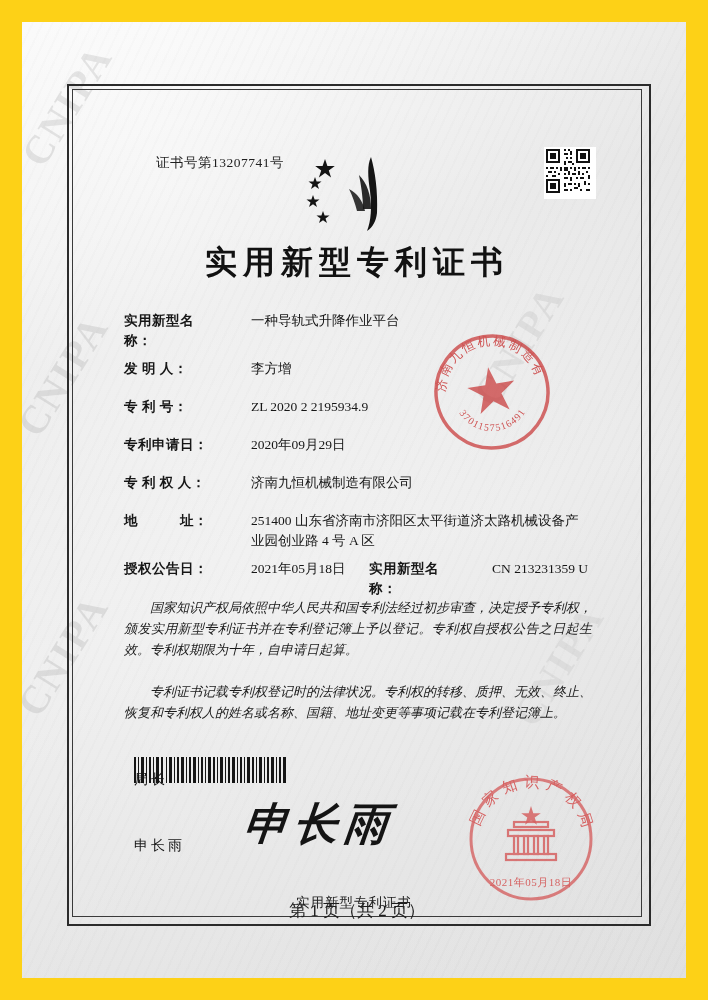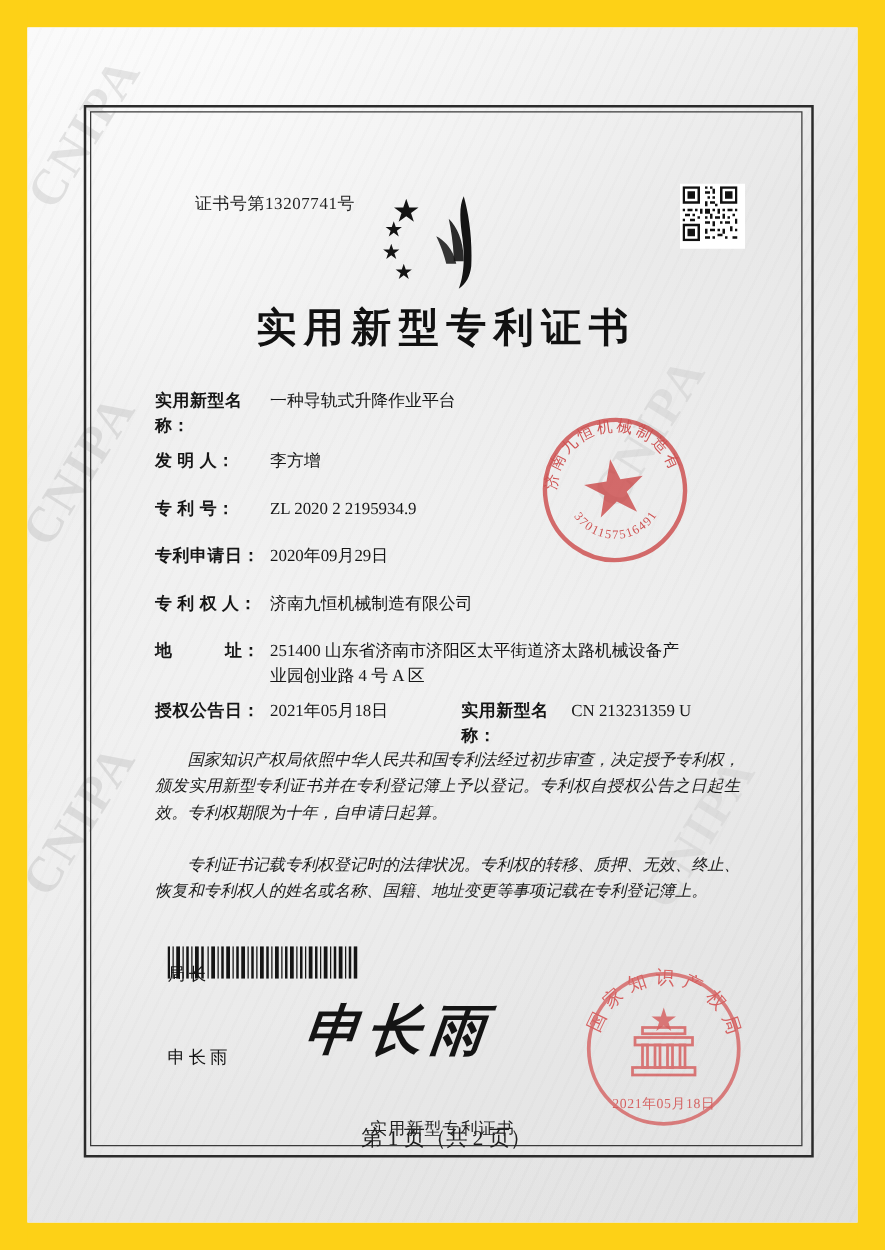--- a/index.html
+++ b/index.html
@@ -177,20 +177,21 @@
     display: inline-block;
     width: 92px;
     letter-spacing: 0.5px;
     vertical-align: top;
     font-weight: bold;
   }
   .val {
     display: inline-block;
     vertical-align: top;
     max-width: 360px;
+    margin-left: 35px;
   }
   .row.two .val { max-width: 330px; }
 
   .row-dual { position: relative; min-height: 30px; line-height: 20px; margin-bottom: 4px; }
   .dual-right { position: absolute; left: 245px; top: 0; }
   .dual-right .lbl { width: 88px; }
 
   
   .para {
     position: absolute;

